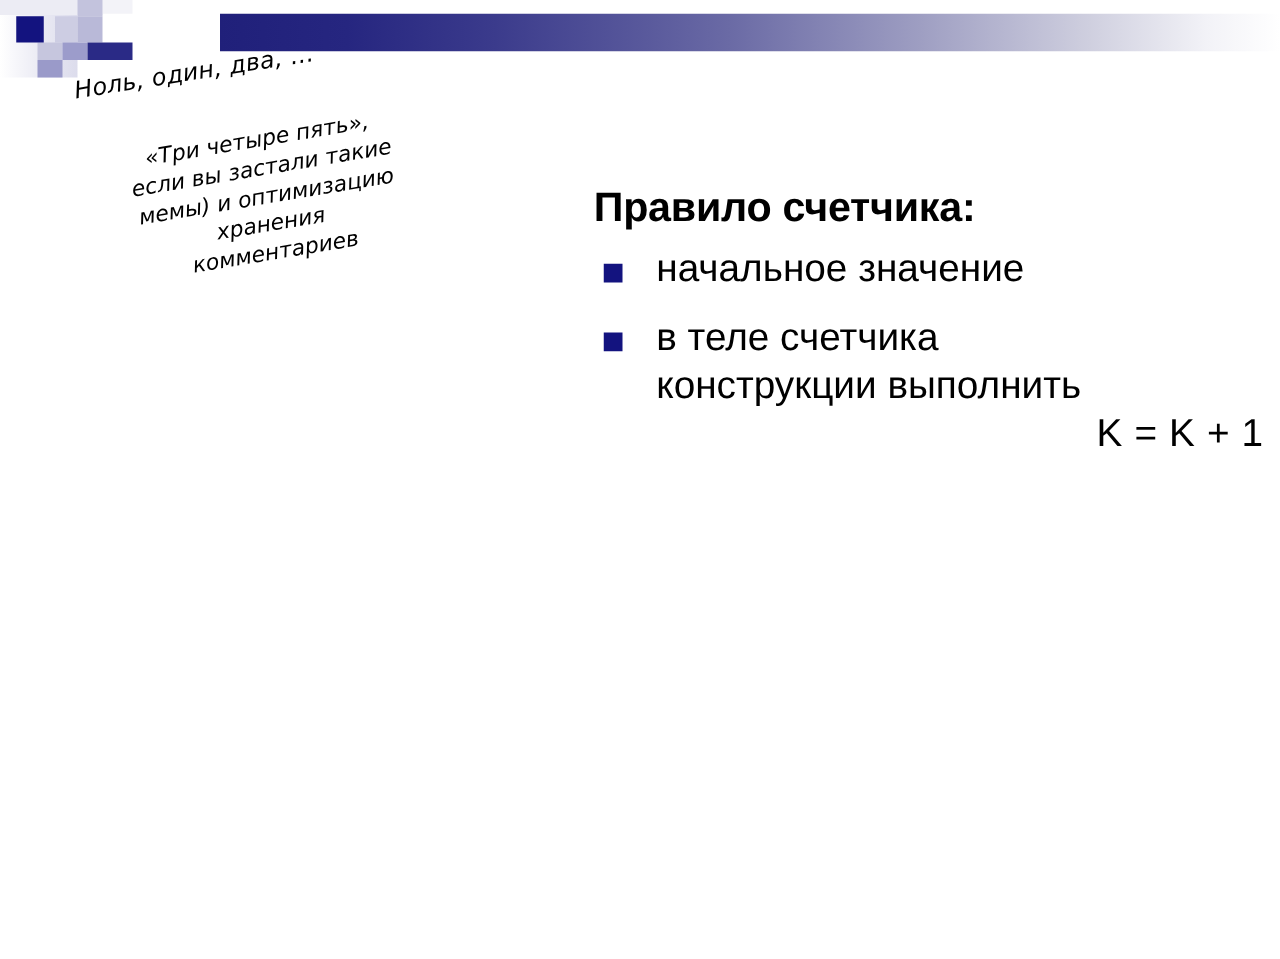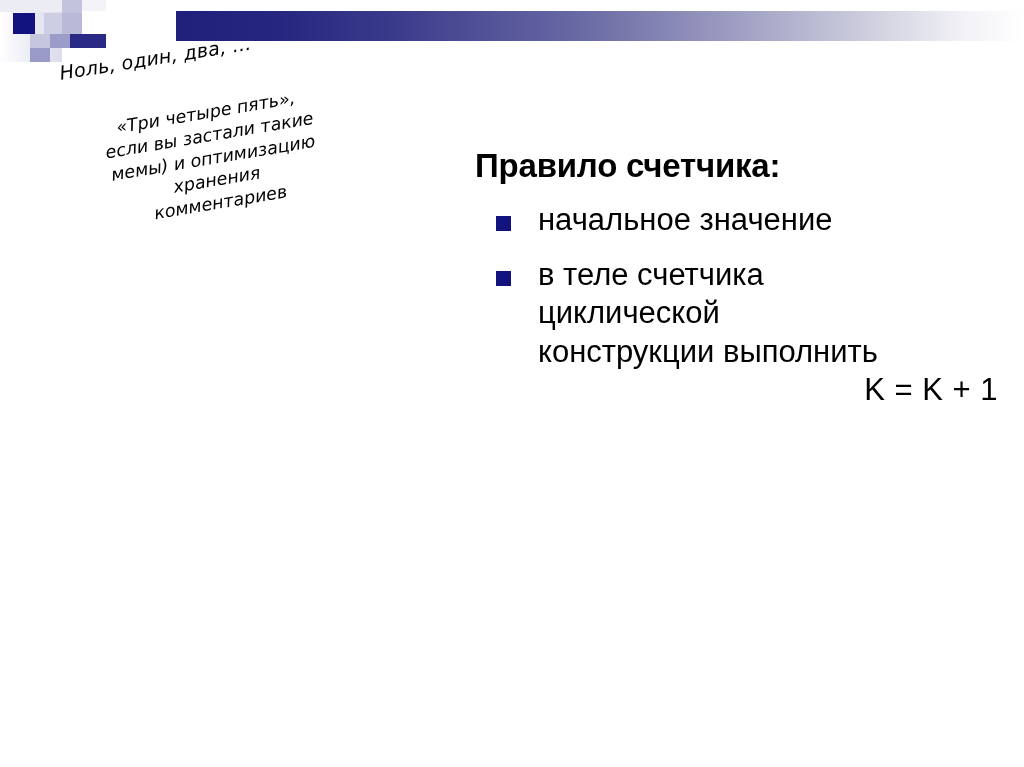--- a/index.html
+++ b/index.html
@@ -165,21 +165,21 @@
     font-size: 33px;
     font-weight: bold;
     color: #000000;
     letter-spacing: -0.2px;
     margin: 0 0 12px 0;
     line-height: 1.1;
   }
 
   .bullet-list {
     list-style: none;
-    margin: 17px;
+    margin: 4px;
     padding: 0;
   }
   .bullet-item {
     position: relative;
     padding-left: 46px;
     margin-bottom: 16px;
     font-family: "Liberation Sans", sans-serif;
     font-size: 31px;
     font-weight: 400;
     color: #000000;
@@ -245,21 +245,20 @@
         <span class="bullet-marker"></span>
         <span class="bullet-text">
           <span class="bullet-line">начальное значение</span>
         </span>
       </li>
 
       <li class="bullet-item">
         <span class="bullet-marker"></span>
         <span class="bullet-text">
           <span class="bullet-line">в теле счетчика</span>
-          <span class="bullet-line">циклической</span>
           <span class="bullet-line">конструкции выполнить</span>
           <span class="code-line">K = K + 1</span>
         </span>
       </li>
 
     </ul>
   </div>
 
 </div>
 

